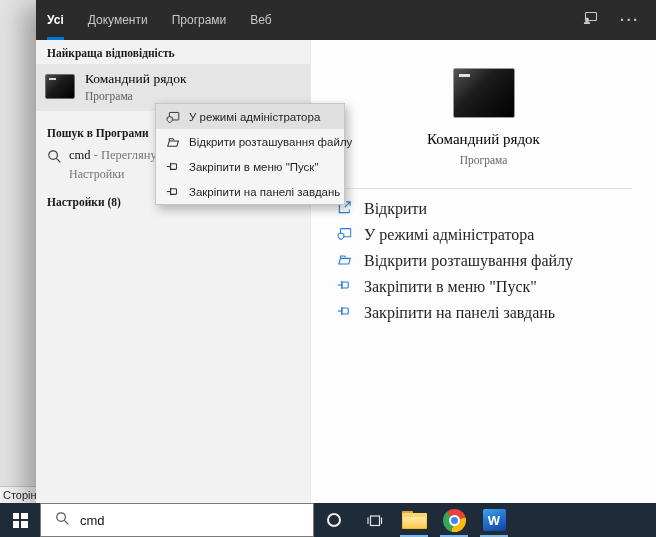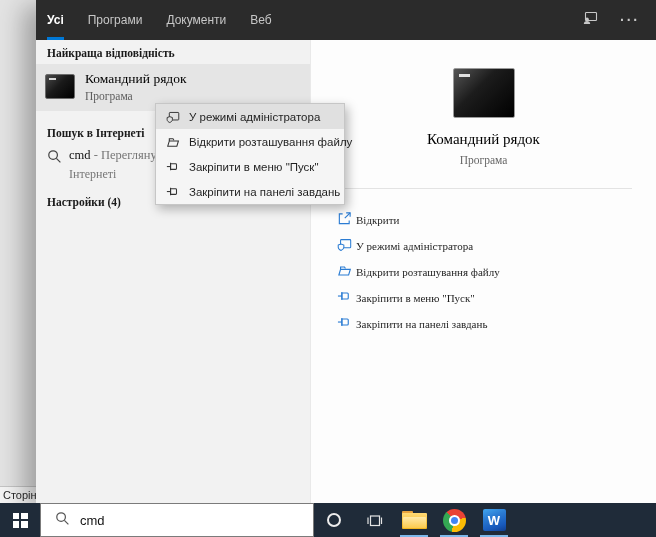--- a/index.html
+++ b/index.html
@@ -56,22 +56,22 @@
   
   .right-panel { flex:1; background:#fdfdfd; border-left:1px solid #e9e9e9;
                  display:flex; flex-direction:column; align-items:center; }
   .cmd-icon-lg { margin-top:28px; width:62px; height:50px; border-radius:2px; position:relative;
                  background:linear-gradient(135deg,#555 0%,#1c1c1c 40%,#000 100%); border:1px solid #9a9a9a; flex:none; }
   .cmd-icon-lg .prompt { position:absolute; left:5px; top:5px; width:11px; height:3px; background:#e0e0e0; }
   .preview-title { margin-top:13px; font-size:15px; color:#000; }
   .preview-sub { margin-top:6px; font-size:11.5px; color:#666; }
   .divider { width:calc(100% - 48px); height:1px; background:#e3e3e3; margin-top:22px; flex:none; }
   .actions { width:100%; margin-top:11px; }
-  .action-row { height:26px; display:flex; align-items:flex-end; padding-left:26px; gap:4px;
-                font-size:11px; color:#1f1f1f; white-space:nowrap; }
+  .action-row { height:26px; display:flex; align-items:flex-start; padding-left:26px; gap:12px;
+                font-size:16px; color:#1f1f1f; white-space:nowrap; }
   .action-row svg { color:#2b7cd3; flex:none; }
 
   
   .taskbar { position:absolute; left:0; top:503px; width:656px; height:34px; background:#1f2b39;
              display:flex; align-items:stretch; }
   .start-btn { width:40px; display:flex; align-items:center; justify-content:center; flex:none; }
   .win-logo { width:15px; height:15px; display:grid; grid-template-columns:1fr 1fr; grid-template-rows:1fr 1fr; gap:2px; }
   .win-logo span { background:#fff; }
   .search-box { width:274px; background:#fff; border:1px solid #7b7b7b; display:flex; align-items:center;
                 padding-left:14px; gap:10px; flex:none; color:#555; }
@@ -105,24 +105,24 @@
 
   <div class="flyout">
 
     <div class="flyout-header">
       <div class="tabs">
         <div class="tab active">
           <span>Усі</span>
           <span class="underline"></span>
         </div>
         <div class="tab">
+          <span>Документи</span>
+        </div>
+        <div class="tab">
           <span>Програми</span>
-        </div>
-        <div class="tab">
-          <span>Документи</span>
         </div>
         <div class="tab">
           <span>Веб</span>
         </div>
       </div>
       <div class="header-icons">
         <span>
           <svg width="16" height="16" viewBox="0 0 16 16" fill="none" stroke="currentColor" stroke-width="1.1">
             <rect x="3.5" y="2.5" width="11" height="8" rx="0.8"></rect>
             <circle cx="5" cy="9.2" r="1.8" fill="currentColor" stroke="none"></circle>
@@ -139,36 +139,36 @@
         <div class="section-title" style="top:7px">Найкраща відповідність</div>
 
         <div class="best-match-row">
           <div class="cmd-icon-sm">
             <span class="prompt"></span>
           </div>
           <div class="bm-title">Командний рядок</div>
           <div class="bm-sub">Програма</div>
         </div>
 
-        <div class="section-title" style="top:87px">Пошук в Інтернеті</div>
+        <div class="section-title" style="top:87px">Пошук в Програми</div>
 
         <div class="web-row">
           <span class="glyph">
             <svg width="15" height="15" viewBox="0 0 16 16" fill="none" stroke="currentColor" stroke-width="1.3">
               <circle cx="6.5" cy="6.5" r="4.6"></circle>
                 <path d="M10 10 L14.3 14.3"></path>
             </svg>
           </span>
           <div class="ws-line1">
             <span class="ws-query">cmd</span><span class="ws-rest"> - Переглянути</span>
           </div>
-          <div class="ws-line2 ws-rest">Інтернеті</div>
-        </div>
-
-        <div class="section-title" style="top:156px">Настройки (4)</div>
+          <div class="ws-line2 ws-rest">Настройки</div>
+        </div>
+
+        <div class="section-title" style="top:156px">Настройки (8)</div>
       </div>
 
       <div class="right-panel">
         <div class="cmd-icon-lg">
           <span class="prompt"></span>
         </div>
         <div class="preview-title">Командний рядок</div>
         <div class="preview-sub">Програма</div>
         <div class="divider"></div>
 

